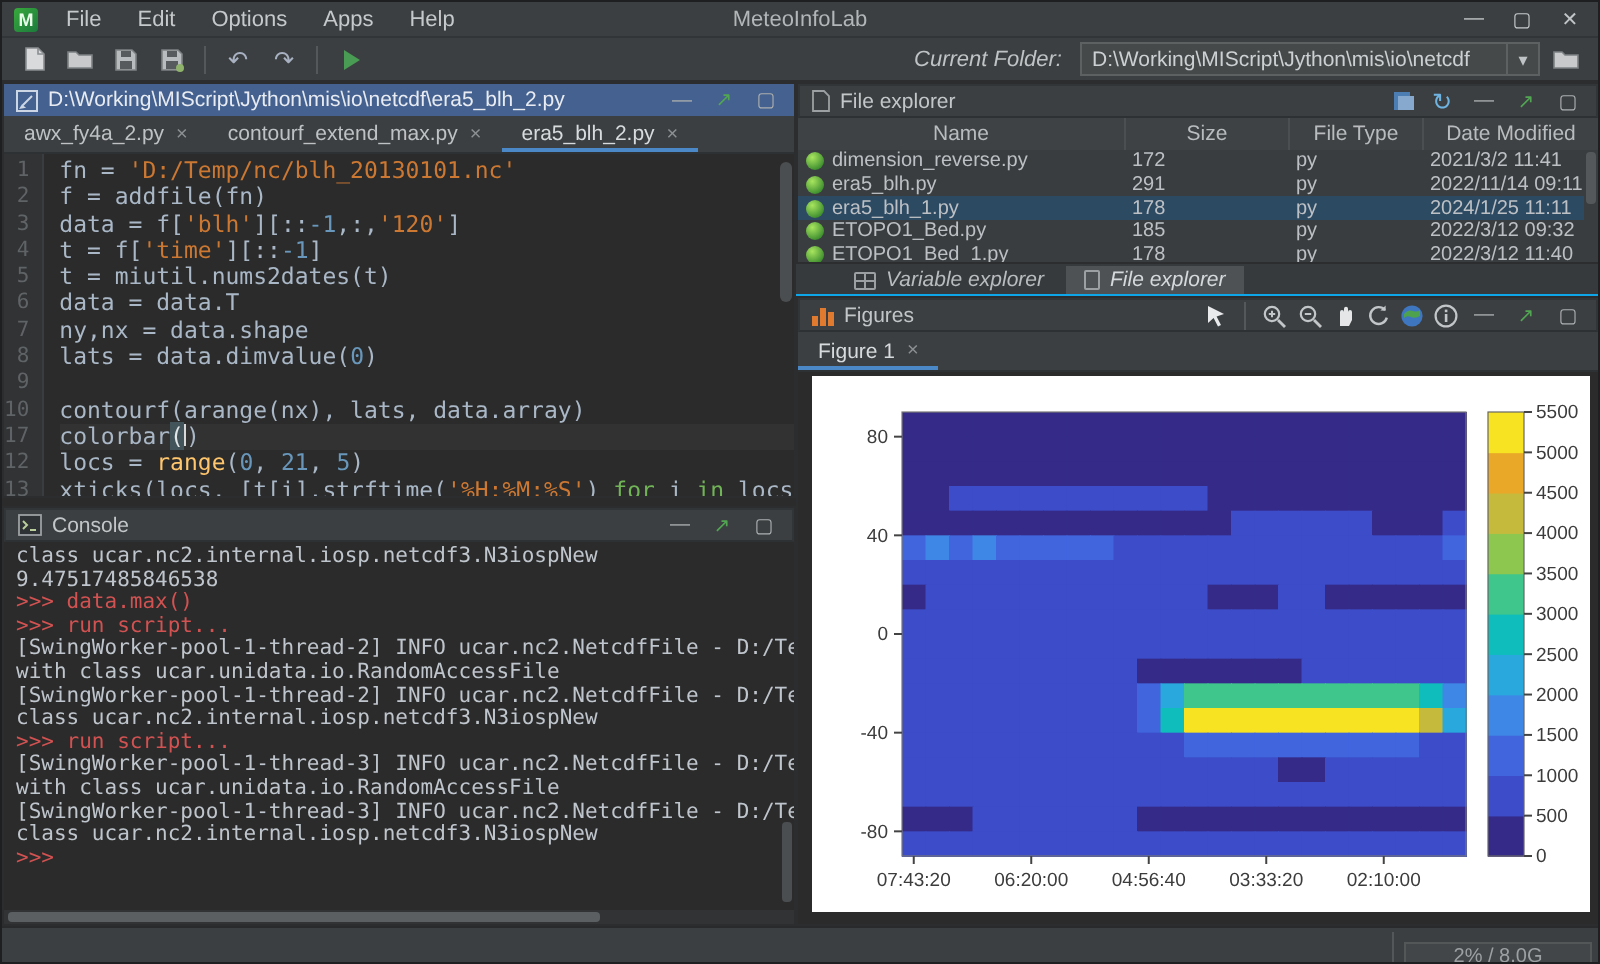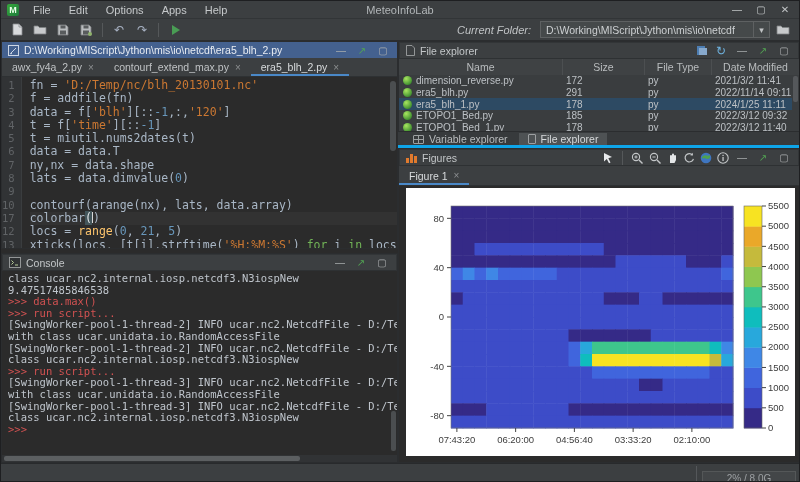--- a/index.html
+++ b/index.html
@@ -96,21 +96,21 @@
   .fe-cell { padding:0 4px; white-space:nowrap; overflow:hidden; display:flex;
              align-items:center; gap:4px; }
   .c-name { width:163px; } .c-size { width:82px; } .c-type { width:67px; } .c-date { flex:1; }
   .py-icon { width:9px; height:9px; border-radius:50%; flex:0 0 9px;
              background:radial-gradient(circle at 35% 30%, #a8e55f, #3e8e2f 75%); }
   .fe-vscroll { position:absolute; right:0; top:16px; bottom:0; width:7px; background:#3a3d3f; }
   .fe-vscroll .thumb { position:absolute; top:1px; right:1px; width:5px; height:26px;
                        background:#55585b; border-radius:2px; }
   
   .exp-tabs { height:18px; display:flex; align-items:stretch; gap:2px; background:#373a3c;
-              border-bottom:3px solid #0ea5e9; padding:1px 2px 0 6px; }
+              border-bottom:1px solid #0ea5e9; padding:1px 2px 0 20px;font-style:italic; }
   .exp-tab { display:flex; align-items:center; gap:5px; padding:0 9px; font-size:10.5px;
              color:#b9bcbe; }
   .exp-tab.active { background:#4e5254; color:#d6d9db; }
   .mini-icon { width:11px; height:9px; border:1px solid #9da0a2; border-radius:1px;
                position:relative; }
   .mini-icon.grid::before { content:""; position:absolute; left:0; right:0; top:3px;
                             border-top:1px solid #9da0a2; }
   .mini-icon.grid::after { content:""; position:absolute; top:0; bottom:0; left:4px;
                            border-left:1px solid #9da0a2; }
   .mini-icon.page { width:8px; height:10px; }

